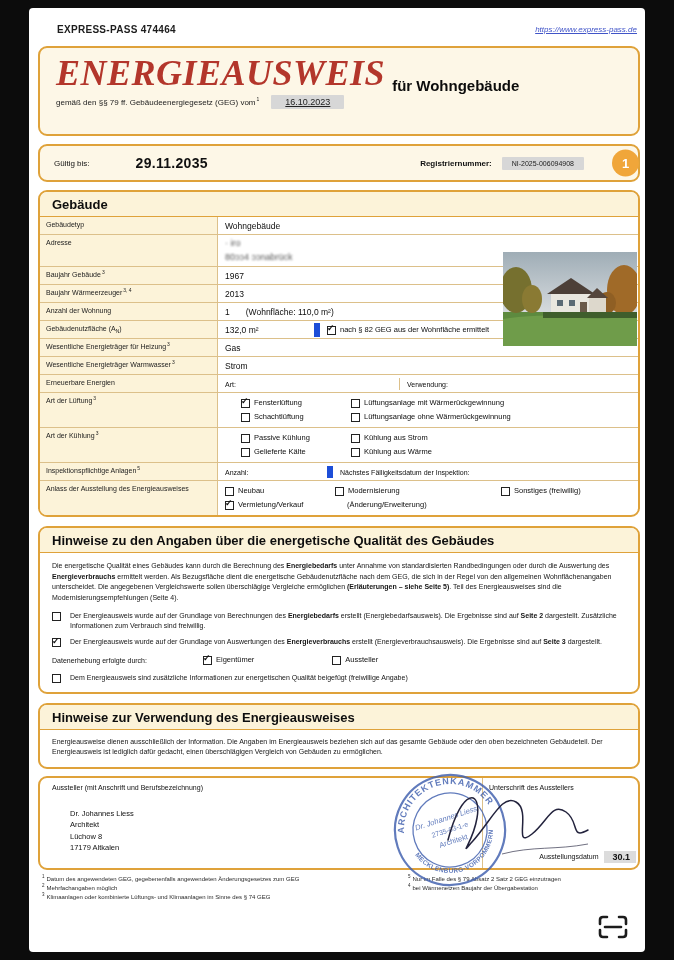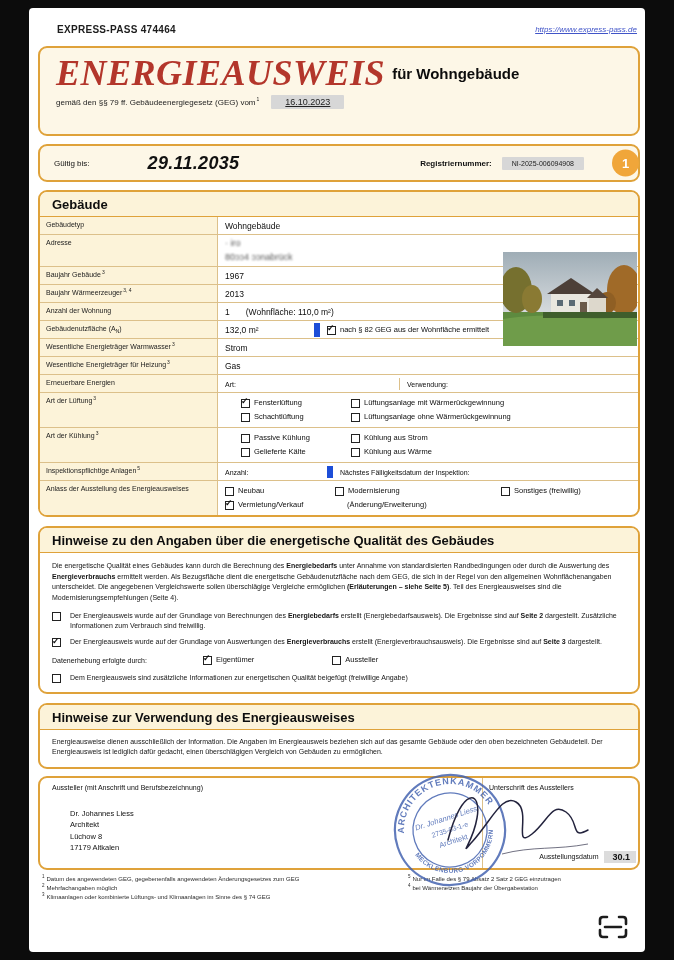--- a/index.html
+++ b/index.html
@@ -11,30 +11,30 @@
   .doc-id{font-size:10px;font-weight:bold;color:#1d1d1d;letter-spacing:.3px;}
   .link{font-size:8px;color:#4054c8;font-style:italic;text-decoration:underline;cursor:pointer;}
 
   
   .doc-box{margin:0 5px 0 9px;border:2px solid #dfa23a;border-radius:9px;background:#fff;position:relative;}
   .section-title-bar{background:#fcf3d9;border-bottom:1.5px solid #dfa23a;padding:5px 12px 4px;font-size:13px;font-weight:bold;border-radius:7px 7px 0 0;color:#0e0e0e;}
   .gray-box{background:#d7d7d7;padding:2px 14px;font-size:9px;color:#222;border-radius:1px;}
 
   
   .title-box{margin-top:8px;height:82px;background:#fdf7e7;padding:4px 0 0 16px;overflow:hidden;}
-  .title-row{display:flex;align-items:center;}
+  .title-row{display:flex;align-items:flex-end;}
   .main-title{font-family:"Liberation Serif",serif;font-style:italic;font-weight:bold;font-size:36px;color:#b3362b;letter-spacing:.5px;}
   .sub-title{font-size:15px;font-weight:bold;margin-left:7px;color:#0c0c0c;}
   .law-row{margin-top:1px;font-size:8px;display:flex;align-items:center;color:#222;}
   .law-row .gray-box{margin-left:12px;text-decoration:underline;}
 
   
   .validity-box{margin-top:8px;height:34px;background:#fdf7e7;display:flex;align-items:center;padding:0 14px;}
   .v-label{font-size:8px;}
-  .v-date{font-size:18px;font-weight:bold;margin-left:58px;letter-spacing:.3px;font-style:italic;}
+  .v-date{font-size:14px;font-weight:bold;margin-left:46px;letter-spacing:.3px;}
   .r-label{font-size:8px;font-weight:bold;margin-left:auto;}
   .reg{margin-left:10px;margin-right:40px;font-size:7px;padding:3px 10px;}
   .page-badge{position:absolute;right:-1px;top:50%;transform:translateY(-50%);width:27px;height:27px;border-radius:50%;background:#f0a63a;color:#fff;font-weight:bold;font-size:13px;display:flex;align-items:center;justify-content:center;}
 
   
   .gebaeude-box{margin-top:8px;overflow:hidden;border-radius:9px;}
   .t-body .trow{display:flex;border-top:1px solid #dcc08a;min-height:17px;align-items:stretch;}
   .t-body .trow:first-child{border-top:none;}
   .tlabel{flex:0 0 165px;background:#fcf3d9;border-right:1px solid #dcc08a;font-size:7px;padding:3px 6px 2px;color:#1c1c1c;line-height:1.3;}
   .tval{flex:1;font-size:8.5px;padding:2px 7px;display:flex;align-items:center;color:#0d0d0d;}
@@ -170,30 +170,30 @@
           <div class="tval sub">
             <span class="subcell w95">132,0 m²</span>
             <span class="subcell flex1">
               <span class="cb on"></span>
               <span style="font-size:7.5px;">nach § 82 GEG aus der Wohnfläche ermittelt</span>
             </span>
           </div>
         </div>
 
         <div class="trow">
+          <div class="tlabel"><span>Wesentliche Energieträger für Heizung</span><sup class="fn">3</sup></div>
+          <div class="tval">
+              <span>Gas</span>
+            </div>
+        </div>
+
+        <div class="trow">
           <div class="tlabel"><span>Wesentliche Energieträger Warmwasser</span><sup class="fn">3</sup></div>
           <div class="tval">
               <span>Strom</span>
-            </div>
-        </div>
-
-        <div class="trow">
-          <div class="tlabel"><span>Wesentliche Energieträger für Heizung</span><sup class="fn">3</sup></div>
-          <div class="tval">
-              <span>Gas</span>
             </div>
         </div>
 
         <div class="trow row-tall">
           <div class="tlabel"><span>Erneuerbare Energien</span></div>
           <div class="tval sub">
             <span class="subcell w180 toplab">Art:</span>
             <span class="subcell flex1 toplab">Verwendung:</span>
           </div>
         </div>

